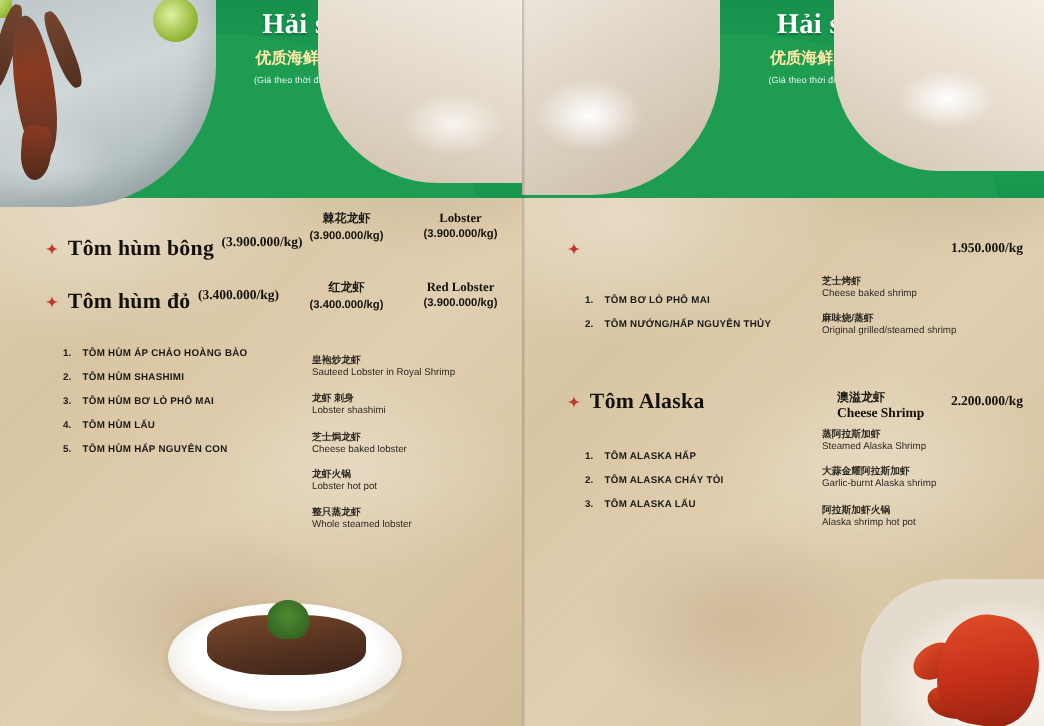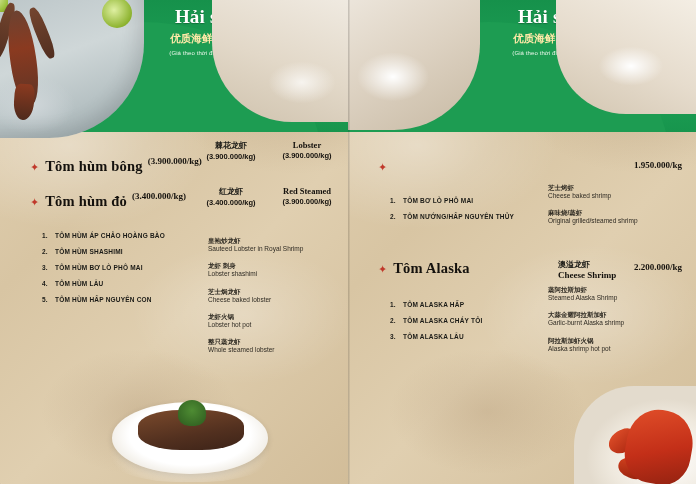--- a/index.html
+++ b/index.html
@@ -407,21 +407,21 @@
           <span class="group-price-inline">(3.900.000/kg)</span>
         </div>
       </div>
 
       <div class="price-blocks" style="top:46px;">
         <div class="price-block">
           <div class="pb-cn2">红龙虾</div>
           <div class="pb-val">(3.400.000/kg)</div>
         </div>
         <div class="price-block">
-          <div class="pb-en">Red Steamed</div>
+          <div class="pb-en">Red Lobster</div>
           <div class="pb-val">(3.900.000/kg)</div>
         </div>
       </div>
 
       <div class="group" style="margin-top:18px;">
         <div class="group-head">
           <span class="diamond">✦</span>
           <span class="group-title">Tôm hùm đỏ</span>
           <span class="group-price-inline">(3.400.000/kg)</span>
         </div>

